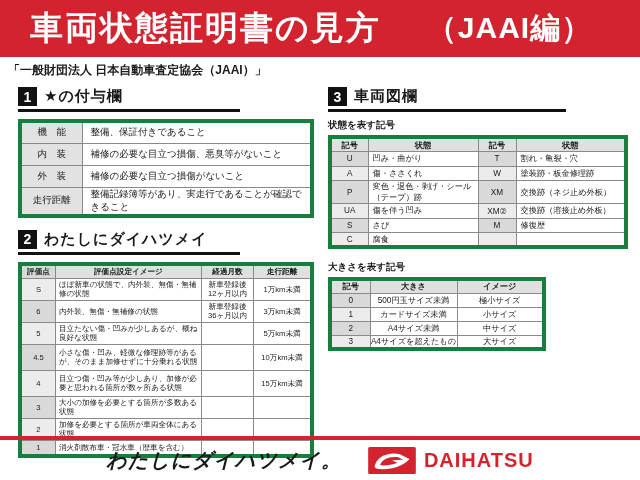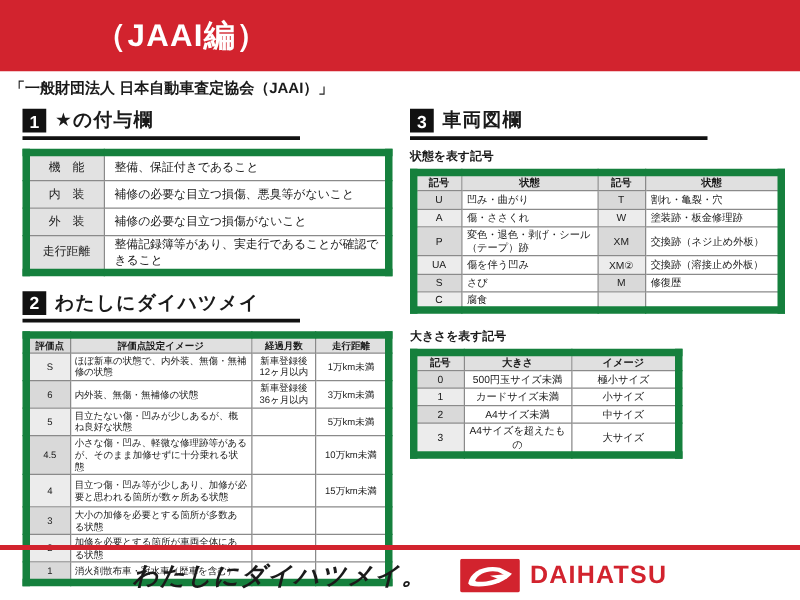--- a/index.html
+++ b/index.html
@@ -4,38 +4,38 @@
 <style>
   * { box-sizing: border-box; margin: 0; padding: 0; }
   html,body { width:640px; height:480px; }
   body {
     font-family:"Liberation Sans","DejaVu Sans",sans-serif;
     background:#fff; color:#1a1a1a; position:relative; overflow:hidden;
   }
   
   .banner{ height:57px; background:#d2232e; display:flex; align-items:center; padding-left:30px; }
   .banner .ttl{ color:#fff; font-weight:bold; font-size:33px; letter-spacing:2px; }
-  .banner .ed { color:#fff; font-weight:bold; font-size:25px; margin-left:46px; letter-spacing:1px;}
+  .banner .ed { color:#fff; font-weight:bold; font-size:30px; margin-left:46px; letter-spacing:1px;}
   .subtitle{ font-size:12px; font-weight:bold; padding:5px 0 2px 8px; }
 
   
   .cols{ display:flex; padding:2px 8px 0 18px; gap:14px; }
   .col-l{ width:296px; }
   .col-r{ width:300px; }
 
   .sec-head{ display:flex; align-items:center; gap:7px; border-bottom:3px solid #111;
              padding-bottom:3px; margin:4px 0 7px 0; }
   .col-l .sec-head{ width:222px; }
   .col-r .sec-head{ width:238px; }
   .sec-num{ background:#111; color:#fff; width:19px; height:19px; display:flex;
             align-items:center; justify-content:center; font-weight:bold; font-size:14px; }
   .sec-ttl{ font-weight:bold; font-size:15px; letter-spacing:1px; }
 
   table{ border-collapse:collapse; width:100%; table-layout:fixed; }
-  table{ border:6px solid #15803d; }
+  table{ border:4px solid #15803d; }
   td,th{ border:1px solid #8a8a8a; overflow:hidden; }
 
   
   .t1 td{ font-size:9.5px; height:22px; }
   .t1 td.lbl{ width:62px; text-align:center; background:#e2e2e2; }
   .t1 td.val{ padding-left:8px; }
 
   
   .t2{ margin-top:2px; }
   .t2 td{ font-size:7.6px; line-height:1.25; padding:1px 3px; }
@@ -65,20 +65,21 @@
   .footer{ position:absolute; left:0; right:0; top:440px; height:40px;
            display:flex; align-items:center; justify-content:center; gap:26px; }
   .slogan{ font-size:20px; font-weight:bold; letter-spacing:1px; color:#1a1a1a;font-style:italic; }
   .brandwrap{ display:flex; align-items:center; gap:8px; }
   .brand{ color:#d2232e; font-weight:bold; font-size:20px; letter-spacing:1px; }
 </style>
 </head>
 <body>
 
 <div class="banner">
+  <span class="ttl">車両状態証明書の見方</span>
   <span class="ed">（JAAI編）</span>
 </div>
 <div class="subtitle">「一般財団法人 日本自動車査定協会（JAAI）」</div>
 
 <div class="cols">
 
   <div class="col-l">
 
     <div class="sec-head">
       <span class="sec-num">1</span>

